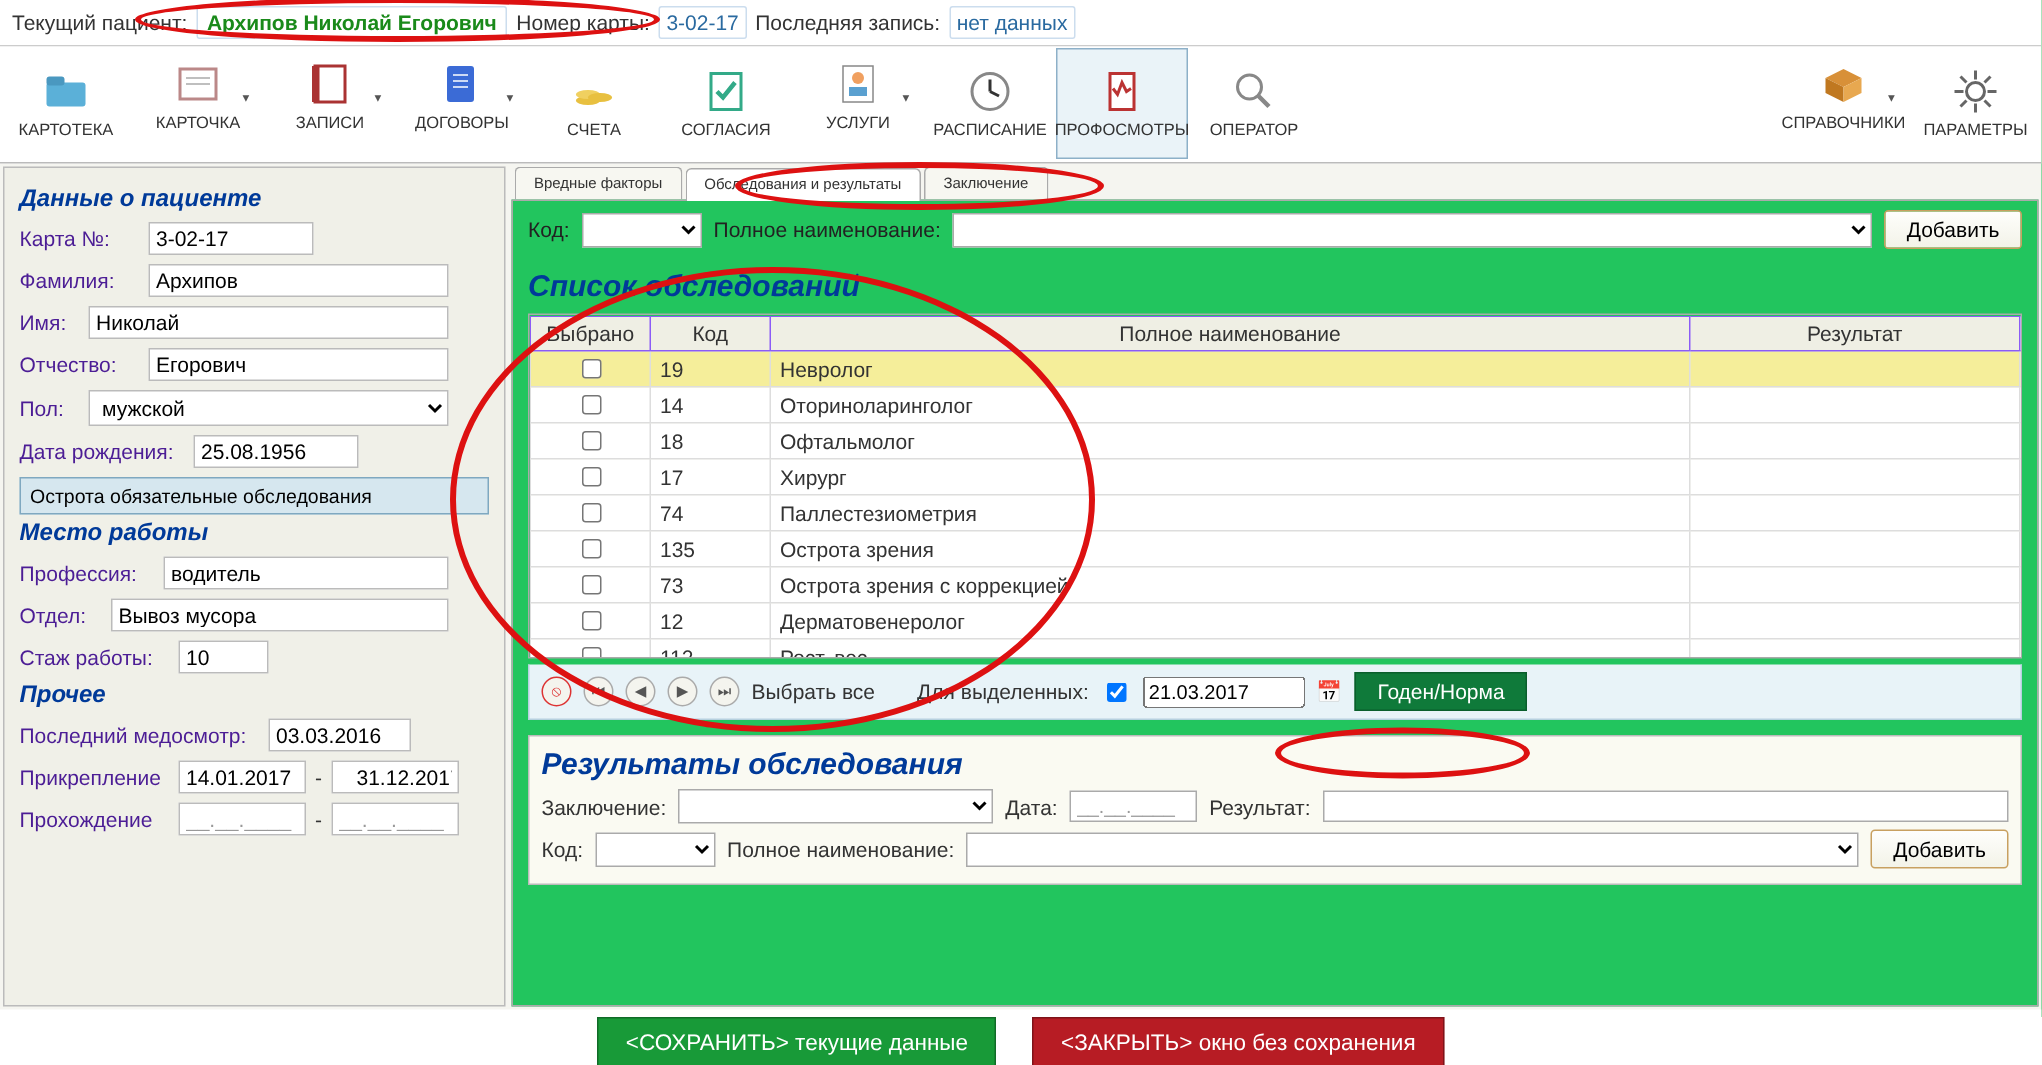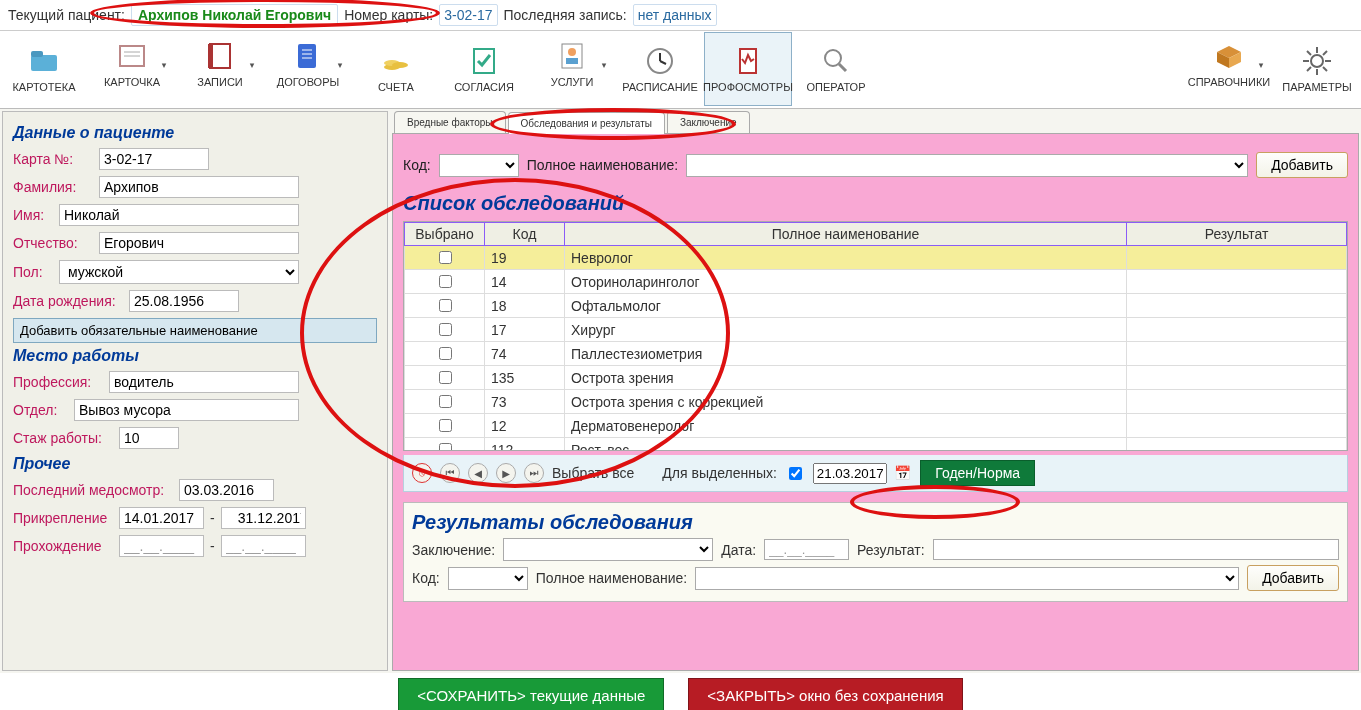--- a/index.html
+++ b/index.html
@@ -67,37 +67,37 @@
     position: relative;
     top: -28px;
     left: 32px;
     font-size: 9px;
     color: #555;
   }
   .ribbon .spacer { flex: 1; }
   
   .main { display: flex; height: calc(100% - 20px - 78px - 48px); }
   .leftpanel {
-    width: 386px;
+    width: 335px;
     background: #f0f0e8;
     border: 1px solid #bbb;
     margin: 2px;
     padding: 8px 10px;
     overflow: auto;
     font-size: 14px;
   }
   .leftpanel h3 {
     margin: 4px 0 6px 0;
     color: #003a99;
     font-size: 16px;
     font-style: italic;
     font-weight: bold;
   }
   .leftpanel .row { display: flex; align-items: center; gap: 6px; margin: 6px 0; }
-  .leftpanel .row label { min-width: 80px; color: #be185d; }
+  .leftpanel .row label { min-width: 80px; color: #4c1d95; }
   .leftpanel input[type=text], .leftpanel select {
     background: #fff; border: 1px solid #bbb; padding: 2px 4px; font-size: 14px;
   }
   .leftpanel .addreq {
     background: #d6e7ef;
     border: 1px solid #7fa8c0;
     padding: 4px 6px;
     cursor: pointer;
     font-size: 13px;
     width: 100%;
@@ -123,24 +123,24 @@
     font-size: 10px;
     cursor: pointer;
     border-radius: 4px 4px 0 0;
   }
   .tabs .tab.active {
     background: #fff;
     position: relative;
     top: 1px;
   }
   .tabbody {
-    background: #f9a8d4;
+    background: #22c55e;
     border: 1px solid #aaa;
     flex: 1;
-    padding: 16px 10px;
+    padding: 4px 10px;
     display: flex;
     flex-direction: column;
     gap: 4px;
     font-size: 14px;
   }
   .tabbody h4 {
     margin: 2px 0;
     color: #003a99;
     font-size: 20px;
     font-style: italic;
@@ -406,21 +406,21 @@
         <input type="text" style="width: 200px;" value="Егорович">
       </div>
     <div class="row">
         <label style="min-width:40px">Пол:</label>
         <select style="width:240px"><option>мужской</option></select>
       </div>
     <div class="row">
         <label style="min-width:110px">Дата рождения:</label>
         <input type="text" style="width: 110px;" value="25.08.1956">
       </div>
-    <button class="addreq">Добавить обязательные наименование</button>
+    <button class="addreq">Острота обязательные обследования</button>
 
     <h3>Место работы</h3>
     <div class="row">
         <label style="min-width:90px">Профессия:</label>
         <input type="text" style="width: 190px;" value="водитель">
       </div>
     <div class="row">
         <label style="min-width:55px">Отдел:</label>
         <input type="text" style="width: 225px;" value="Вывоз мусора">
       </div>
@@ -537,21 +537,21 @@
       <div class="gridfooter">
         <span class="navicn red">⦸</span>
         <span class="navicn">⏮</span>
         <span class="navicn">◀</span>
         <span class="navicn">▶</span>
         <span class="navicn">⏭</span>
         <span style="cursor:pointer">Выбрать все</span>
         <span style="width:12px"></span>
         <span>Для выделенных:</span>
         <input type="checkbox" checked="" style="">
-        <input type="text" style="width: 74px;" value="21.03.2017">
+        <input type="text" style="width: 108px;" value="21.03.2017">
         <span style="cursor:pointer">📅</span>
         <button class="btn-green">Годен/Норма</button>
       </div>
 
       <div class="resultblock">
         <h4>Результаты обследования</h4>
         <div class="row">
           <label>Заключение:</label>
           <select style="width:210px"><option></option></select>
           <label>Дата:</label>

